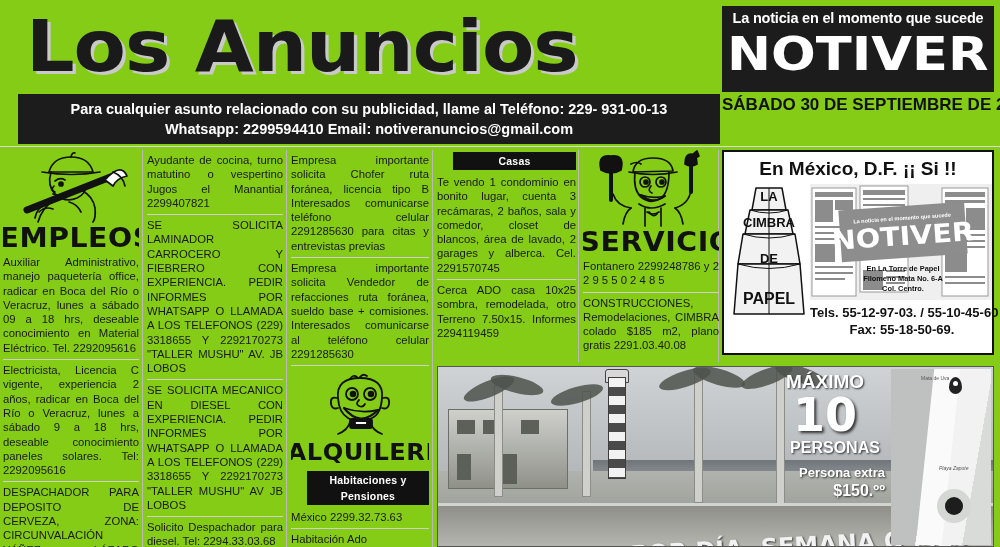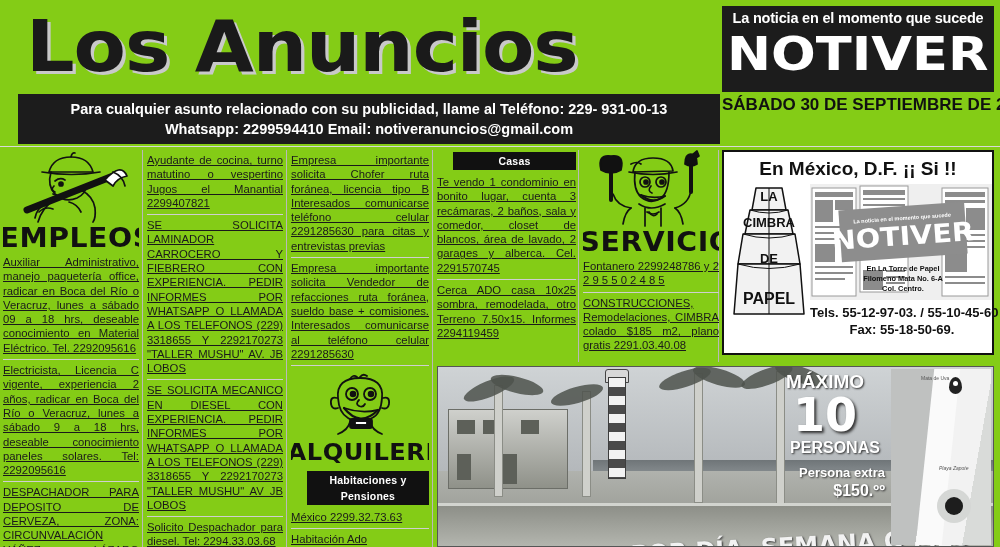--- a/index.html
+++ b/index.html
@@ -67,21 +67,20 @@
   .c4{left:437px;width:139px;height:215px;}
   .c5{left:583px;width:136px;height:215px;}
 
   
   .ad{
     font-size:11.3px;line-height:14.3px;color:#1a1a1a;
     text-align:justify;text-justify:inter-word;
     padding:3px 0 4px 0;
     border-bottom:1px solid #cfcfcf;
     hyphens:manual;
-    text-decoration:underline;
   }
   .ad:last-child{border-bottom:none;}
   .ad.nb{border-bottom:none;}
 
   
   .logo-wrap{position:relative;width:100%;text-align:center;}
   .logo-word{
     font-family:"DejaVu Sans", sans-serif;font-weight:bold;
     font-size:27px;line-height:28px;letter-spacing:0.5px;
     color:#111;transform:scaleX(1.05);display:block;

